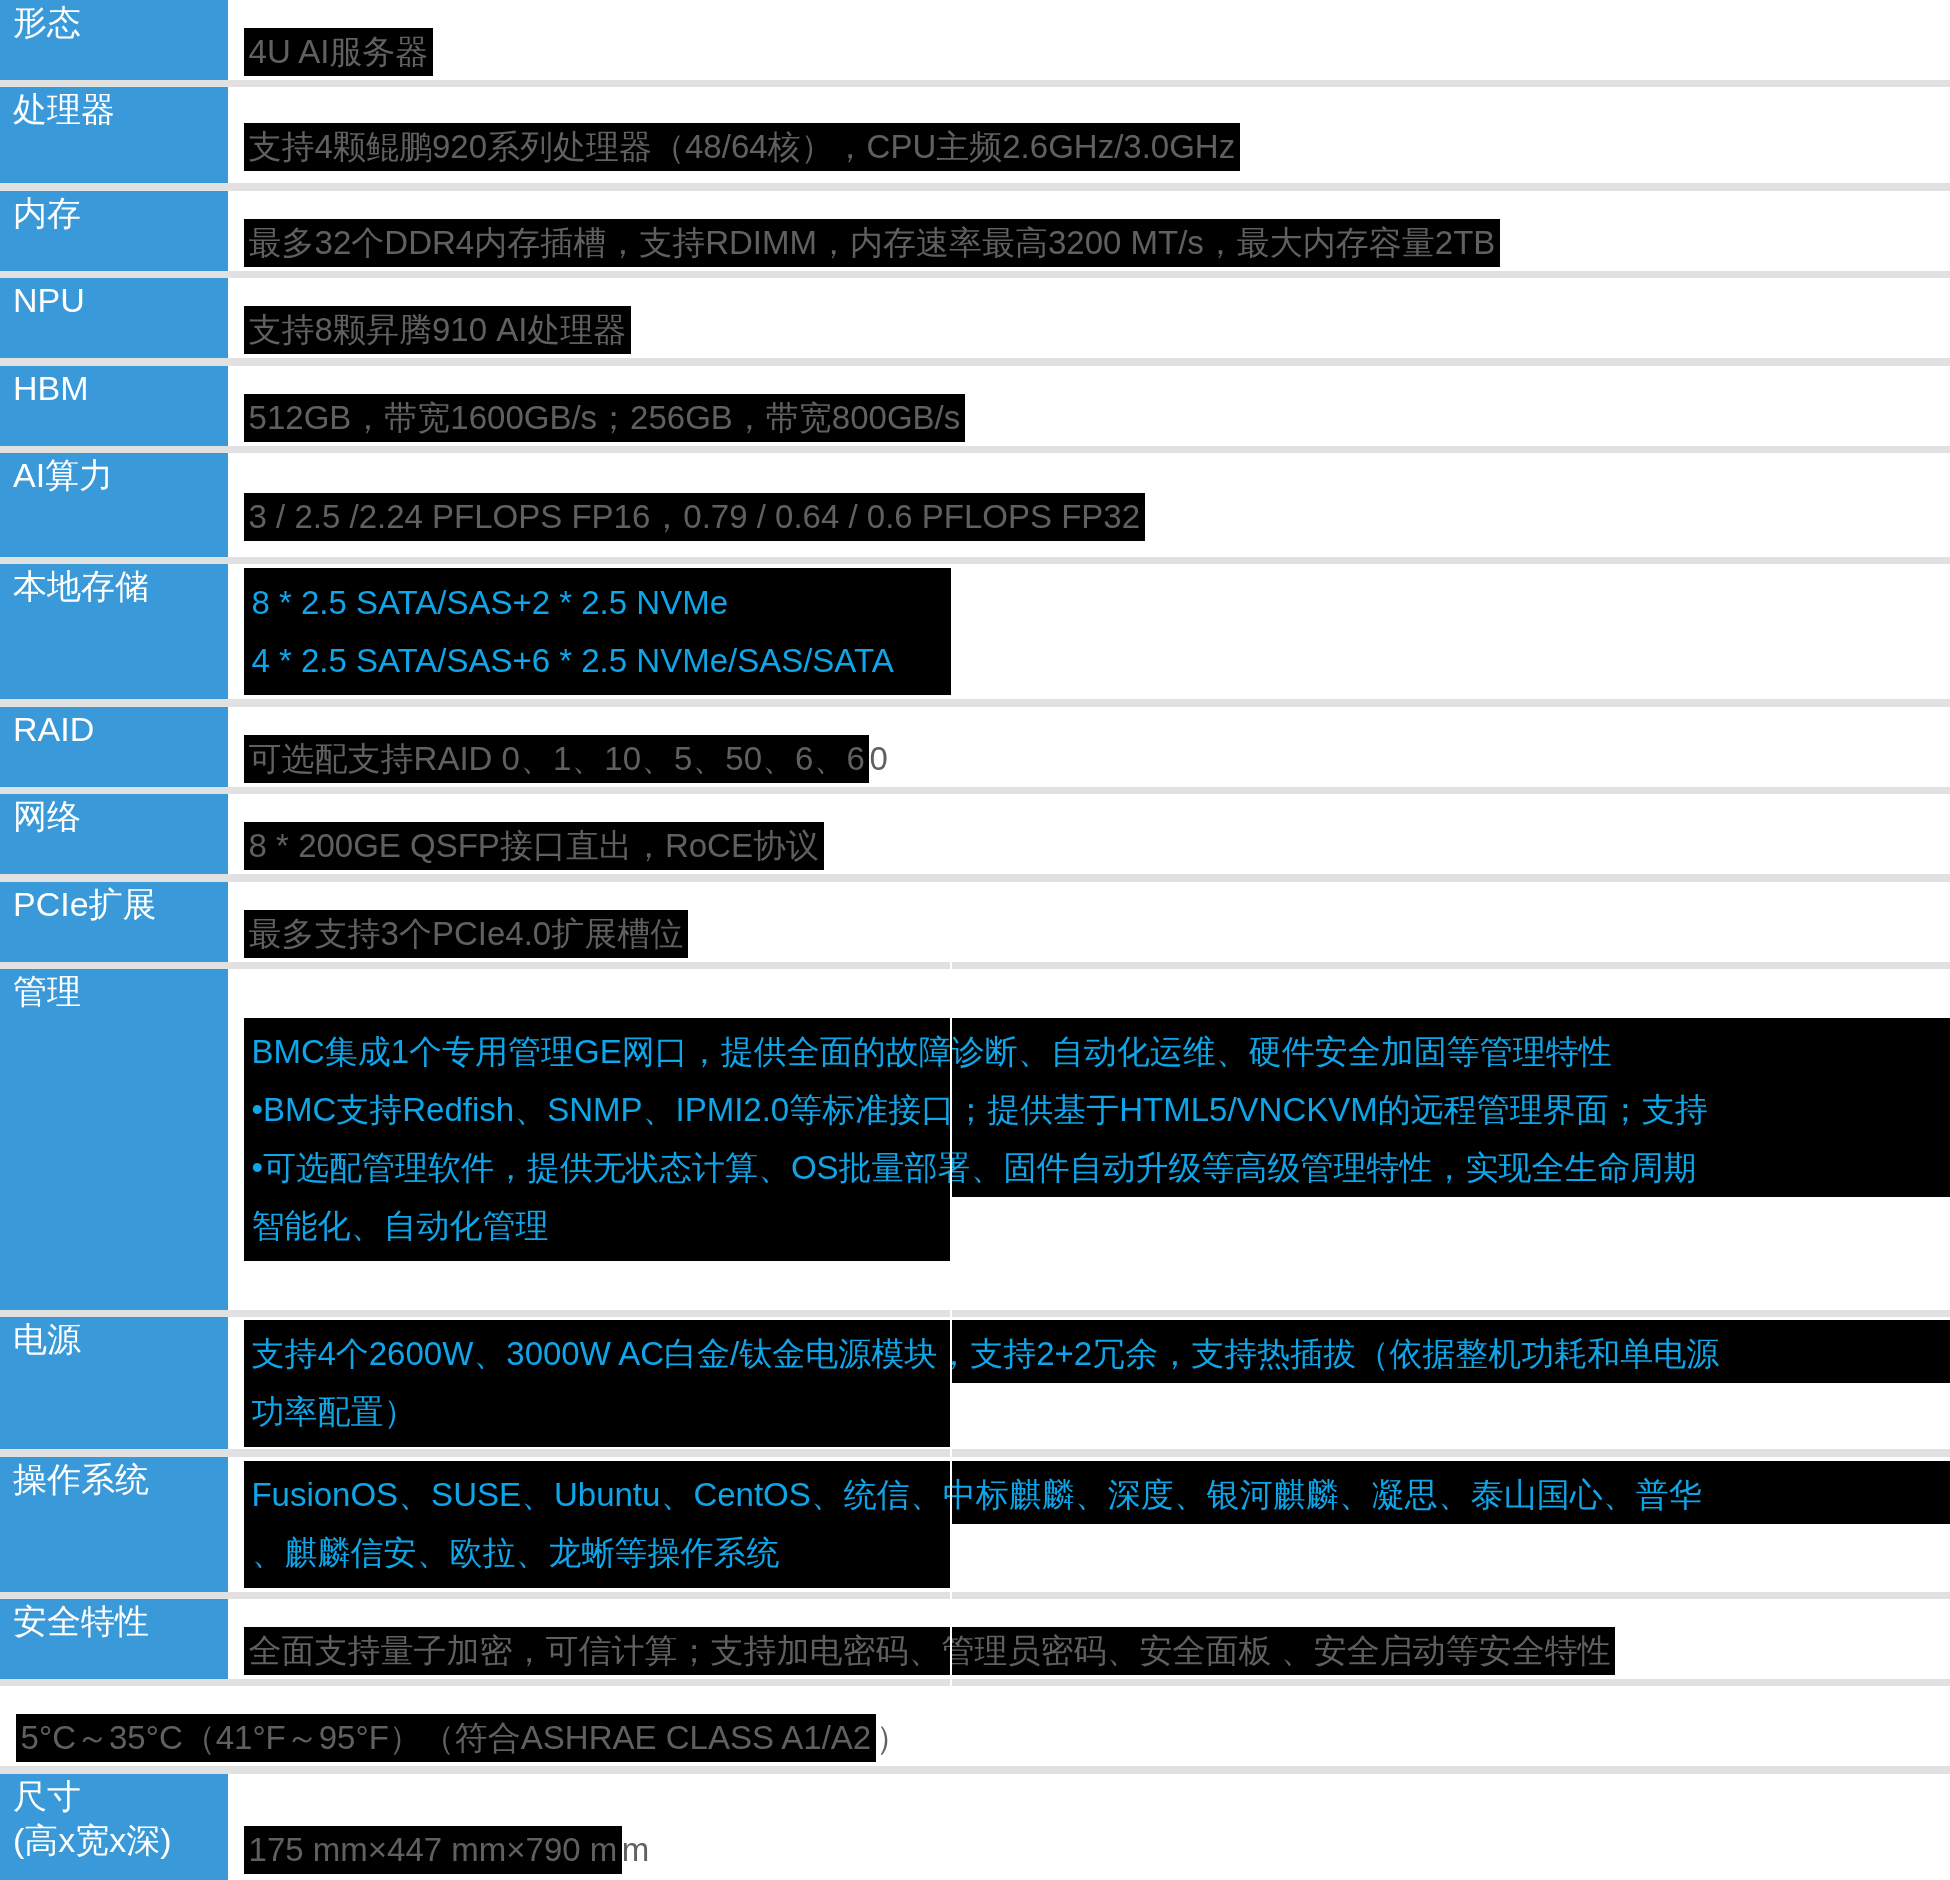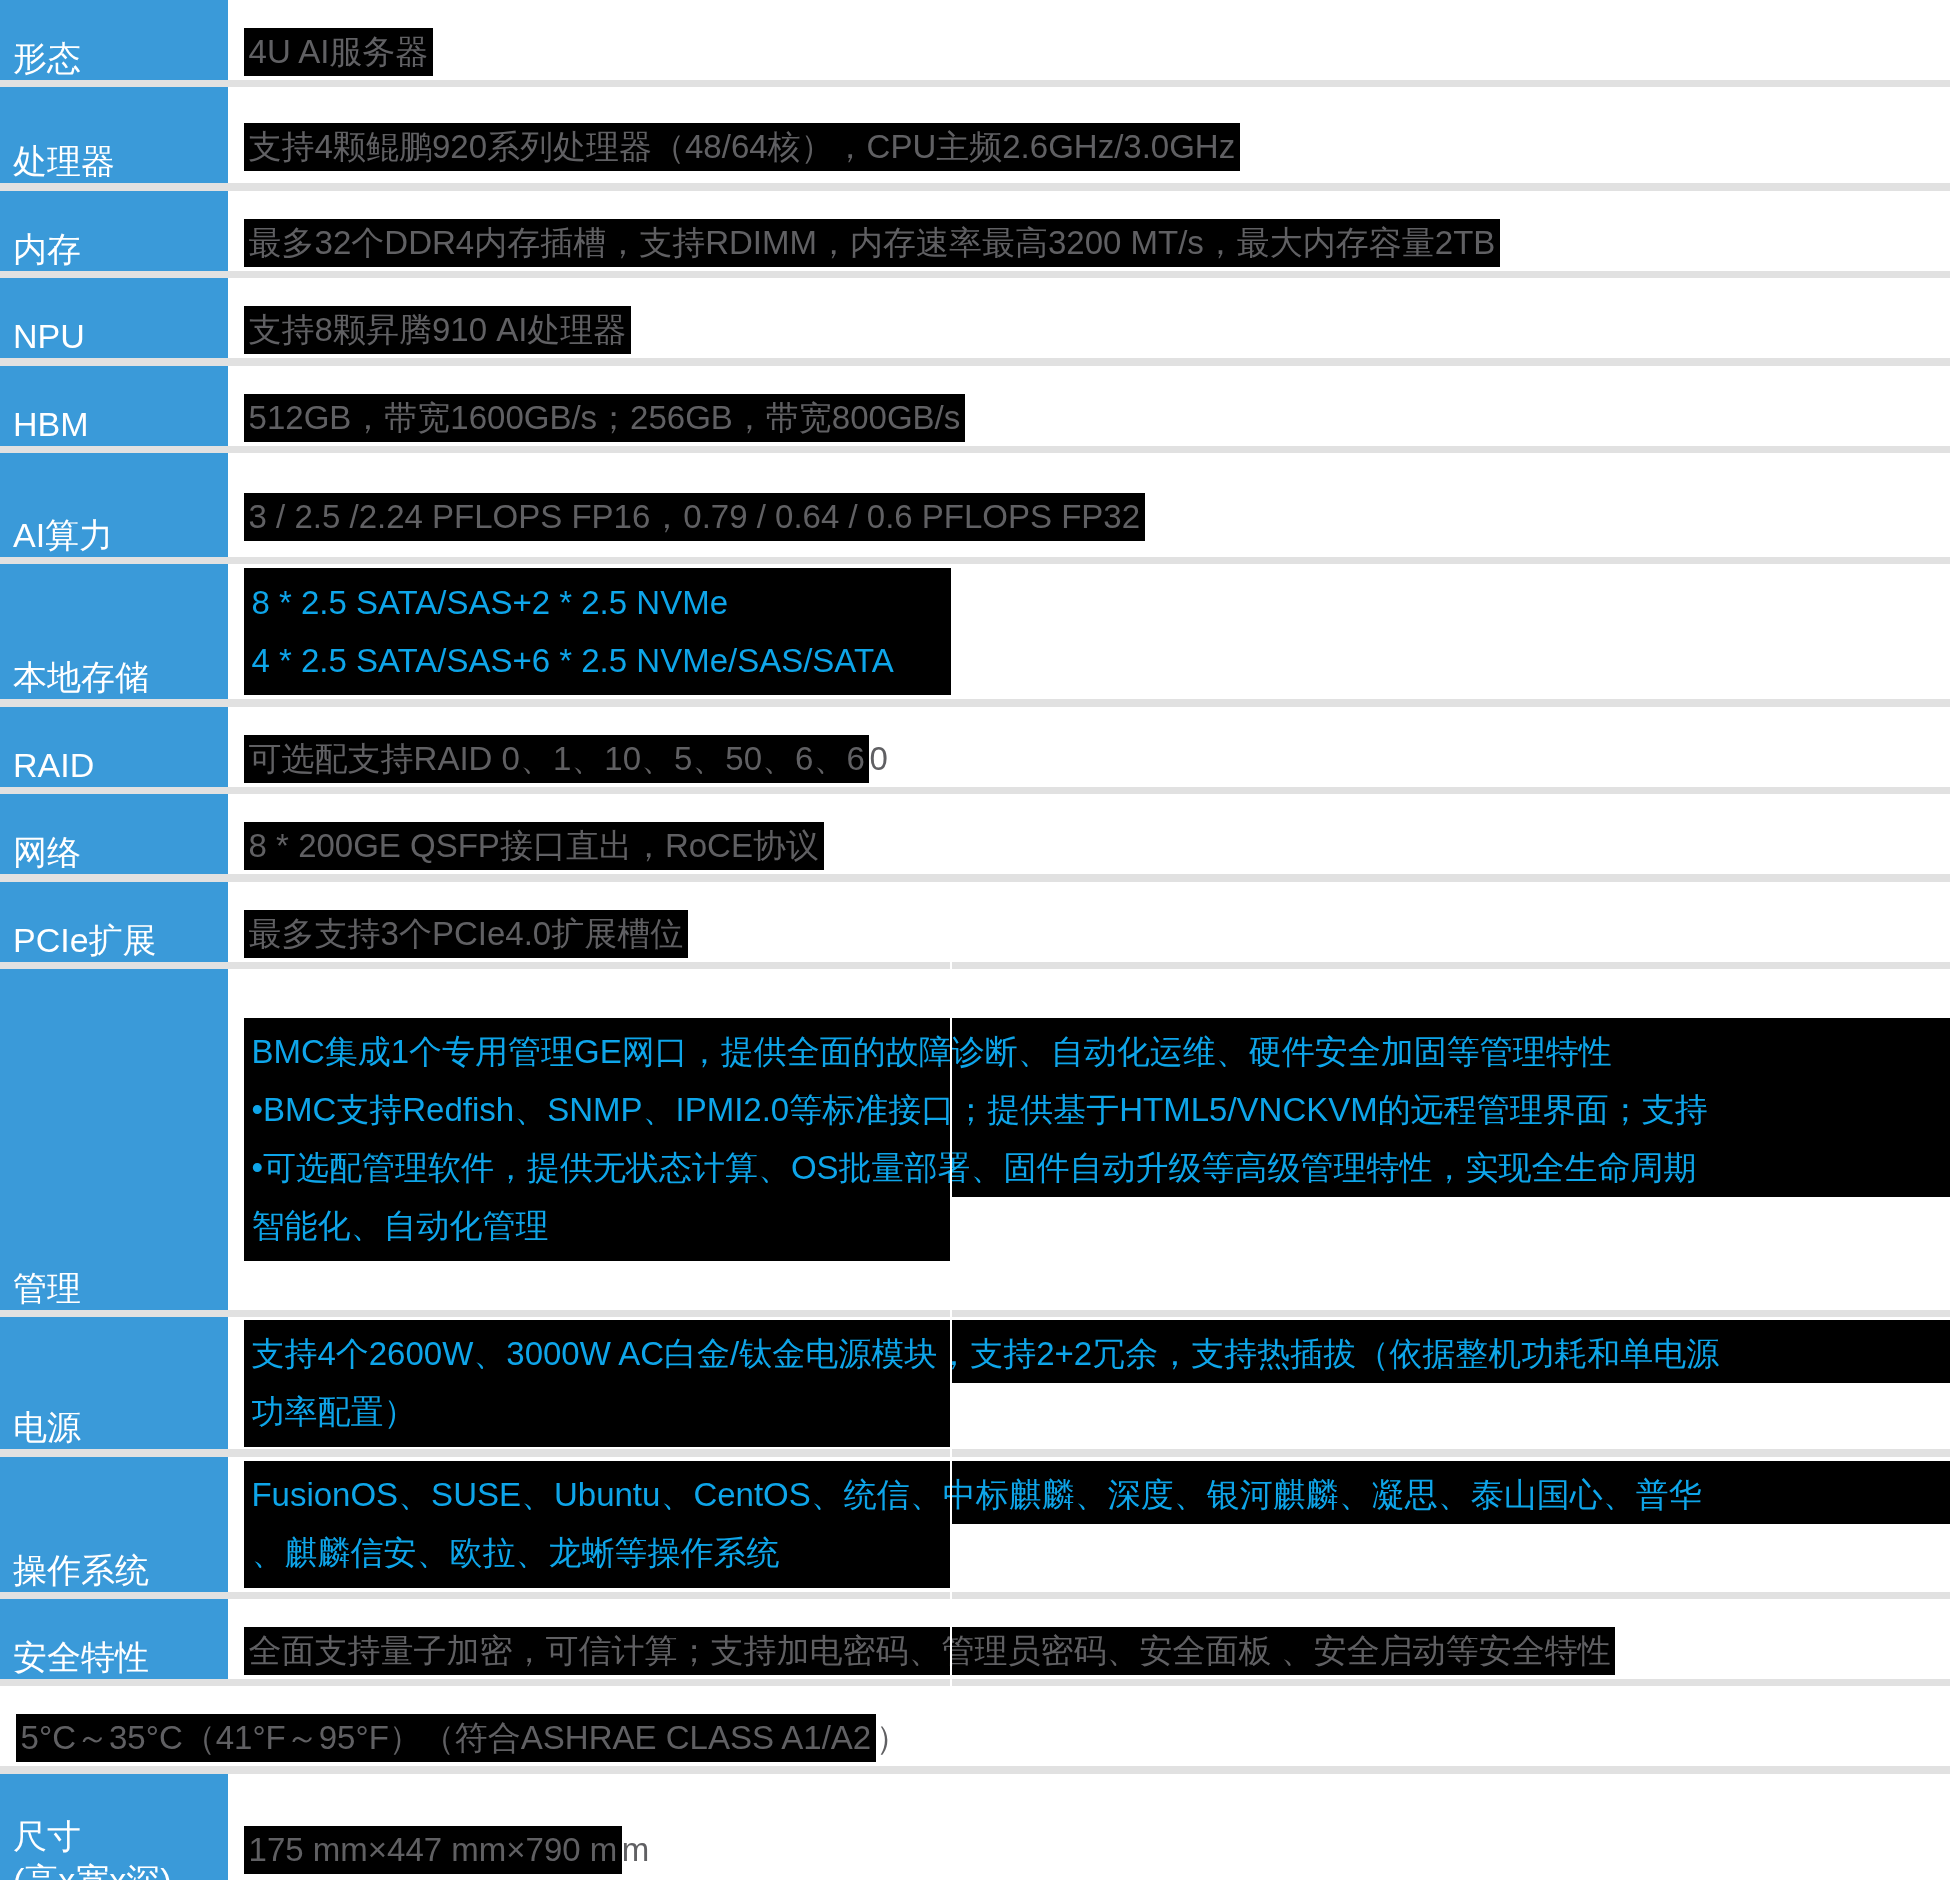--- a/index.html
+++ b/index.html
@@ -5,21 +5,21 @@
   html,body{margin:0;padding:0;}
   body{
     width:1951px;height:1880px;background:#ffffff;position:relative;
     font-family:"Liberation Sans","DejaVu Sans",sans-serif;
   }
   .spec-table{position:relative;width:1951px;}
   .row{display:flex;width:100%;}
   .cell-label{
     flex:0 0 228px;box-sizing:border-box;background:#3A9AD9;color:#ffffff;
     font-size:34px;line-height:44px;display:flex;flex-direction:column;
-    justify-content:flex-end;padding-left:13px;
+    justify-content:flex-start;padding-left:13px;
   }
   .cell-value{
     flex:1;display:flex;flex-direction:column;justify-content:center;
     align-items:flex-start;padding-left:16px;overflow:hidden;
   }
   .vline{display:flex;align-items:center;margin-top:24px;}
   .hl{
     display:inline-block;background:#000000;color:#606063;font-size:33px;
     line-height:48px;padding:0 4.6px;white-space:nowrap;
   }

